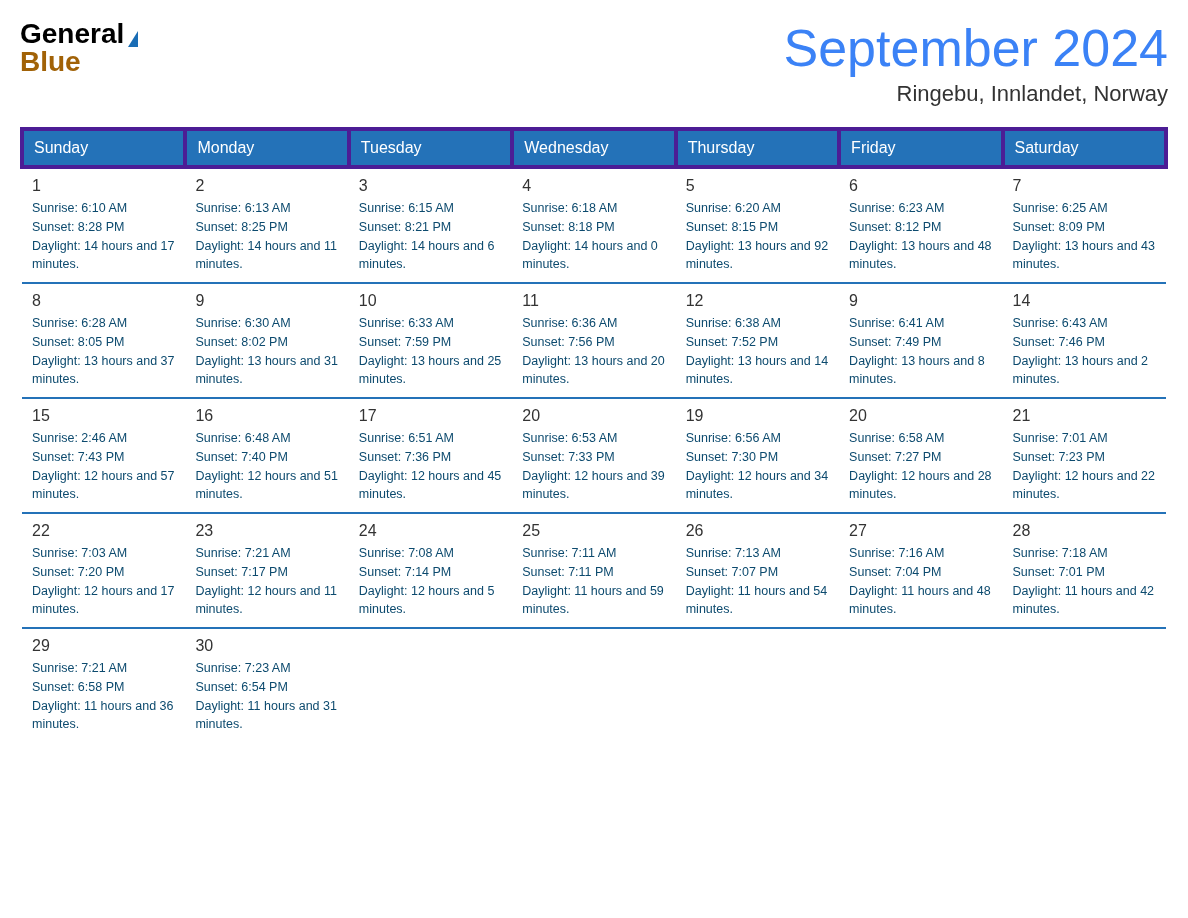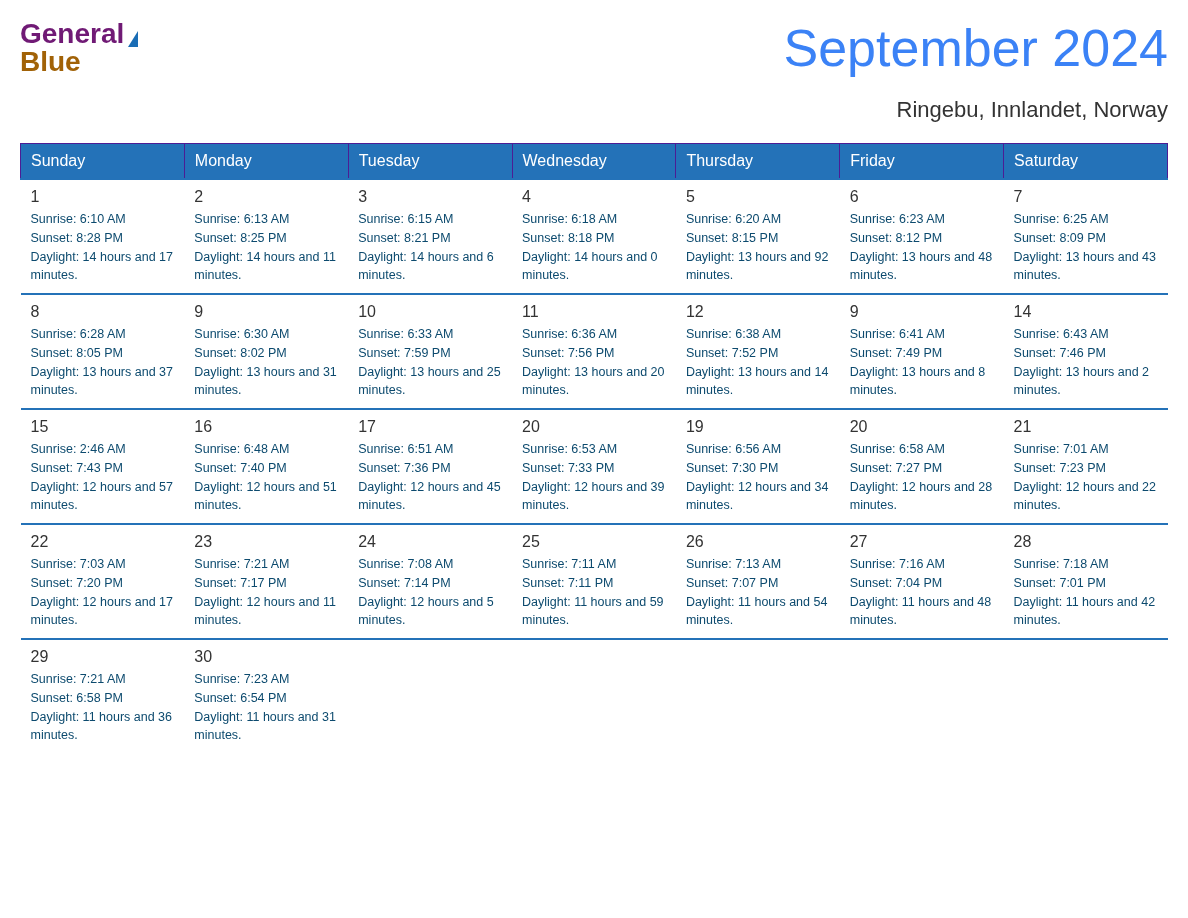--- a/index.html
+++ b/index.html
@@ -17,21 +17,21 @@
       margin-bottom: 20px;
     }
     .logo {
       display: flex;
       flex-direction: column;
       align-items: flex-start;
     }
     .logo-general {
       font-size: 28px;
       font-weight: bold;
-      color: #701a75;
+      color: #000000;
       line-height: 1;
     }
     .logo-blue {
       font-size: 28px;
       font-weight: bold;
       color: #a16207;
       line-height: 1;
     }
     .logo-triangle {
       display: inline-block;
@@ -47,36 +47,36 @@
     }
     .month-title {
       font-size: 52px;
       font-weight: normal;
       color: #3b82f6;
       line-height: 1.1;
     }
     .location {
       font-size: 22px;
       color: #333;
-      margin-top: 20px;
+      margin-top: 4px;
     }
     .calendar {
       width: 100%;
       border-collapse: collapse;
     }
     .calendar thead tr {
       background-color: #2472b8;
     }
     .calendar thead th {
       color: #fff;
       font-size: 16px;
       font-weight: normal;
       padding: 8px 10px;
       text-align: left;
-      border: 1px solid #4c1d95;
+      border: 4px solid #4c1d95;
     }
     .calendar tbody tr {
       border-top: 2px solid #2472b8;
     }
     .calendar tbody td {
       vertical-align: top;
       padding: 8px 10px;
       font-size: 13px;
       color: #333;
       border: none;

